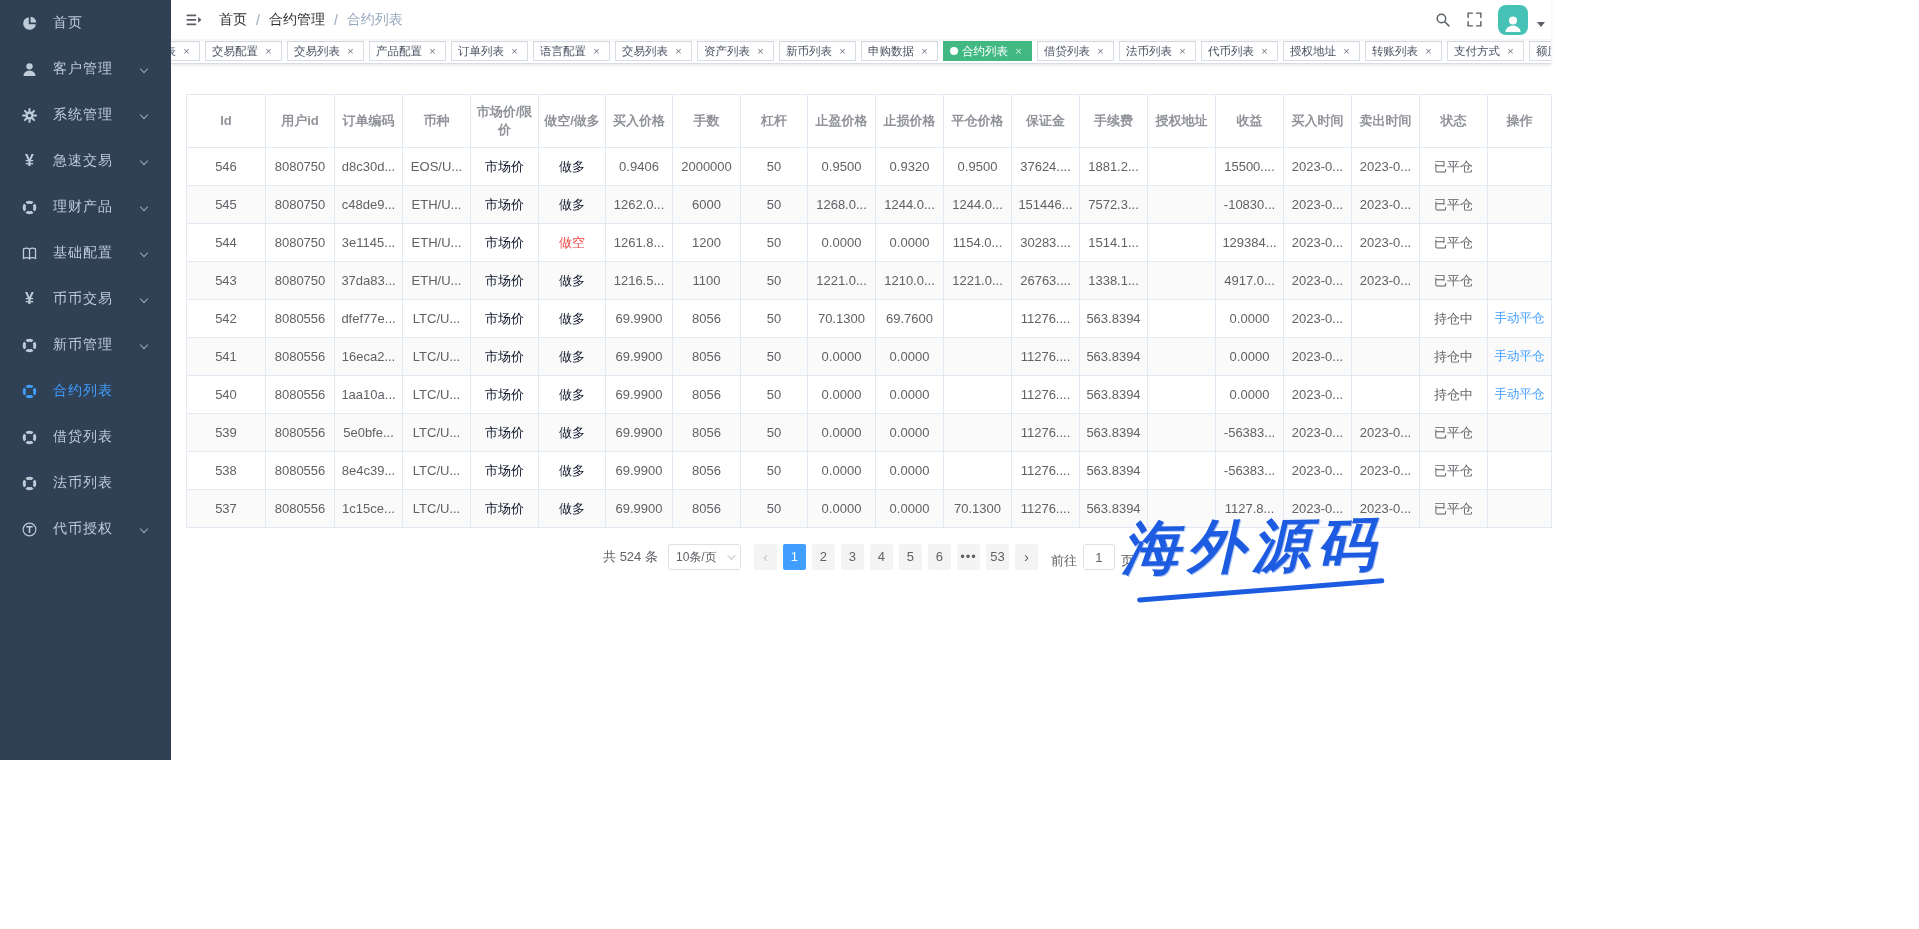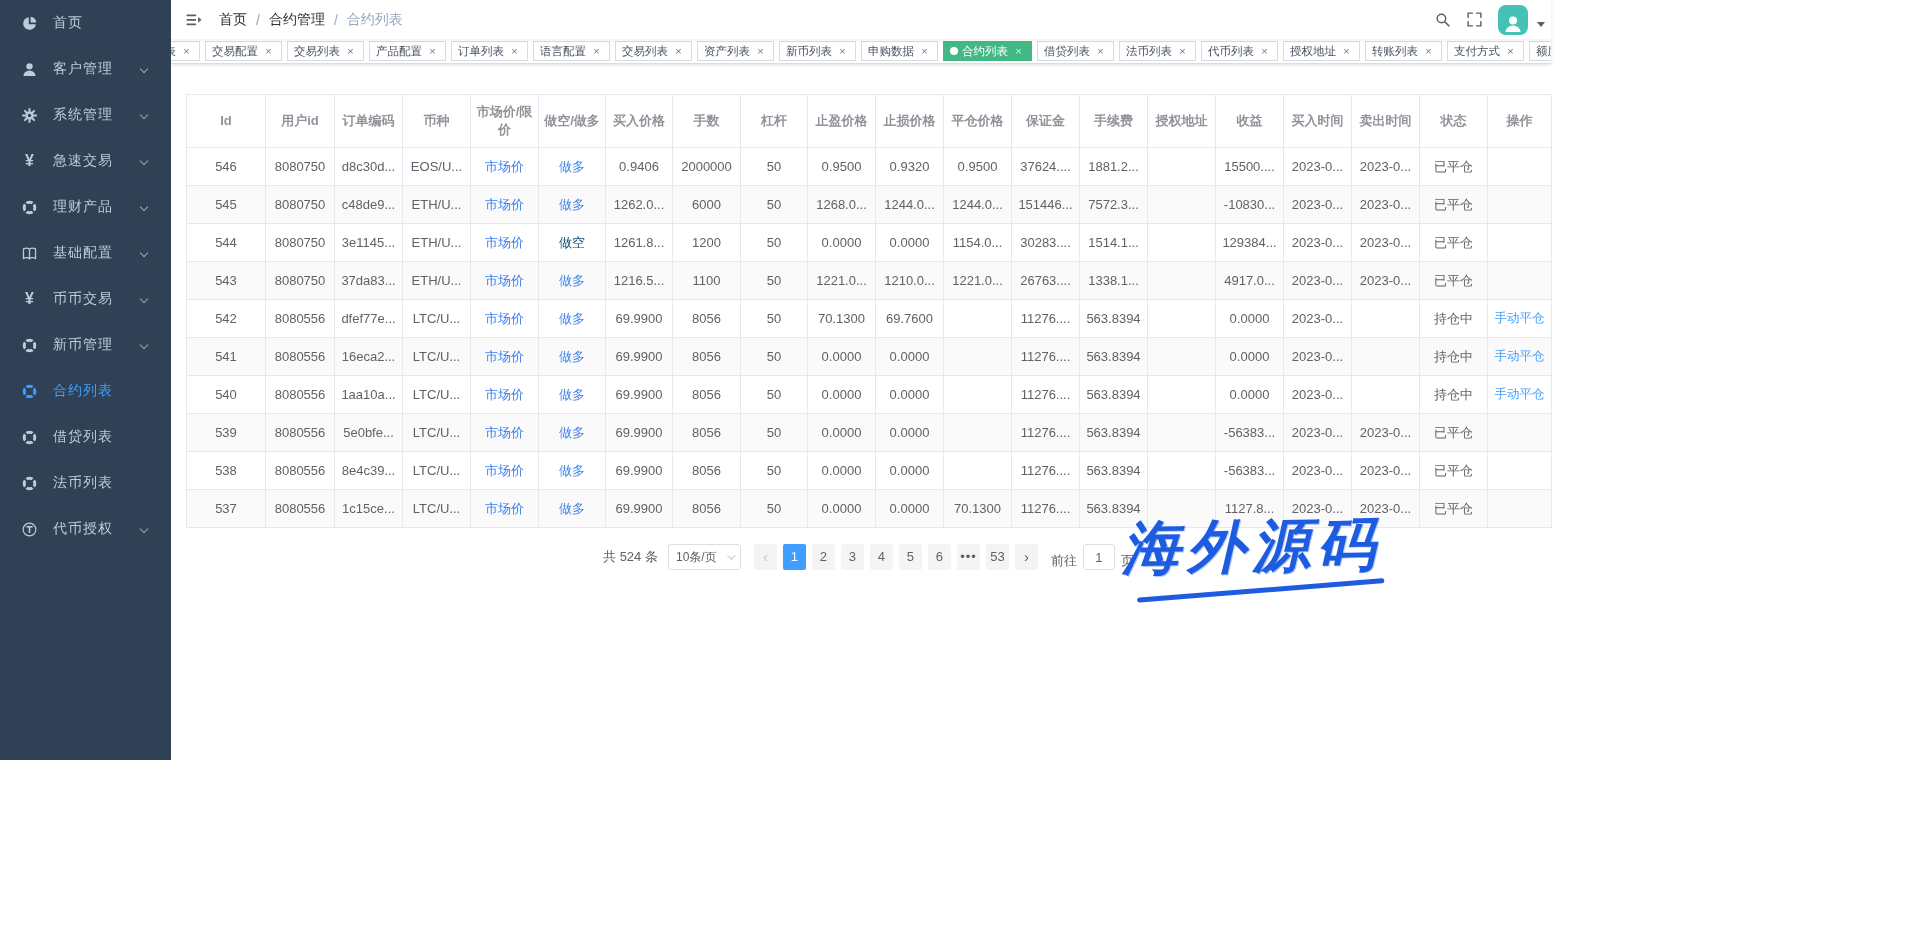--- a/index.html
+++ b/index.html
@@ -58,22 +58,22 @@
 
   
   .app-main { padding:30px 15px 0 15px; }
   .el-table { border-collapse:collapse; table-layout:fixed; width:1365px;
     font-size:13px; color:#606266; border:1px solid #e3e9f3; }
   .el-table th { color:#909399; font-weight:700; border:1px solid #e3e9f3;
     padding:8px 3px; line-height:18px; text-align:center; background:#fff; }
   .el-table td { border:1px solid #e3e9f3; height:38px; padding:0 3px;
     text-align:center; white-space:nowrap; overflow:hidden; background:transparent; }
   .el-table tbody tr:nth-child(even) td { background:#fafafa; }
-  .c-green { color:#3b82f6;font-family:Liberation Serif, serif; }
-  .c-red { color:#0c4a6e; }
+  .c-green { color:#0f172a;font-family:Liberation Serif, serif; }
+  .c-red { color:#ef4444; }
   .c-link { color:#409eff; cursor:pointer; font-size:12.5px; }
 
   
   .pagination { width:1365px; margin-top:16px; display:flex; align-items:center;
     justify-content:center; font-size:13px; color:#606266; }
   .pg-total { margin-right:10px; }
   .pg-size { display:inline-flex; align-items:center; justify-content:space-between;
     width:73px; height:26px; border:1px solid #dcdfe6; border-radius:3px;
     padding:0 7px; font-size:12px; color:#606266; margin-right:10px; cursor:pointer; }
   .pg-size .chev2 { width:6px; height:6px; border-right:1.3px solid #c0c4cc;

